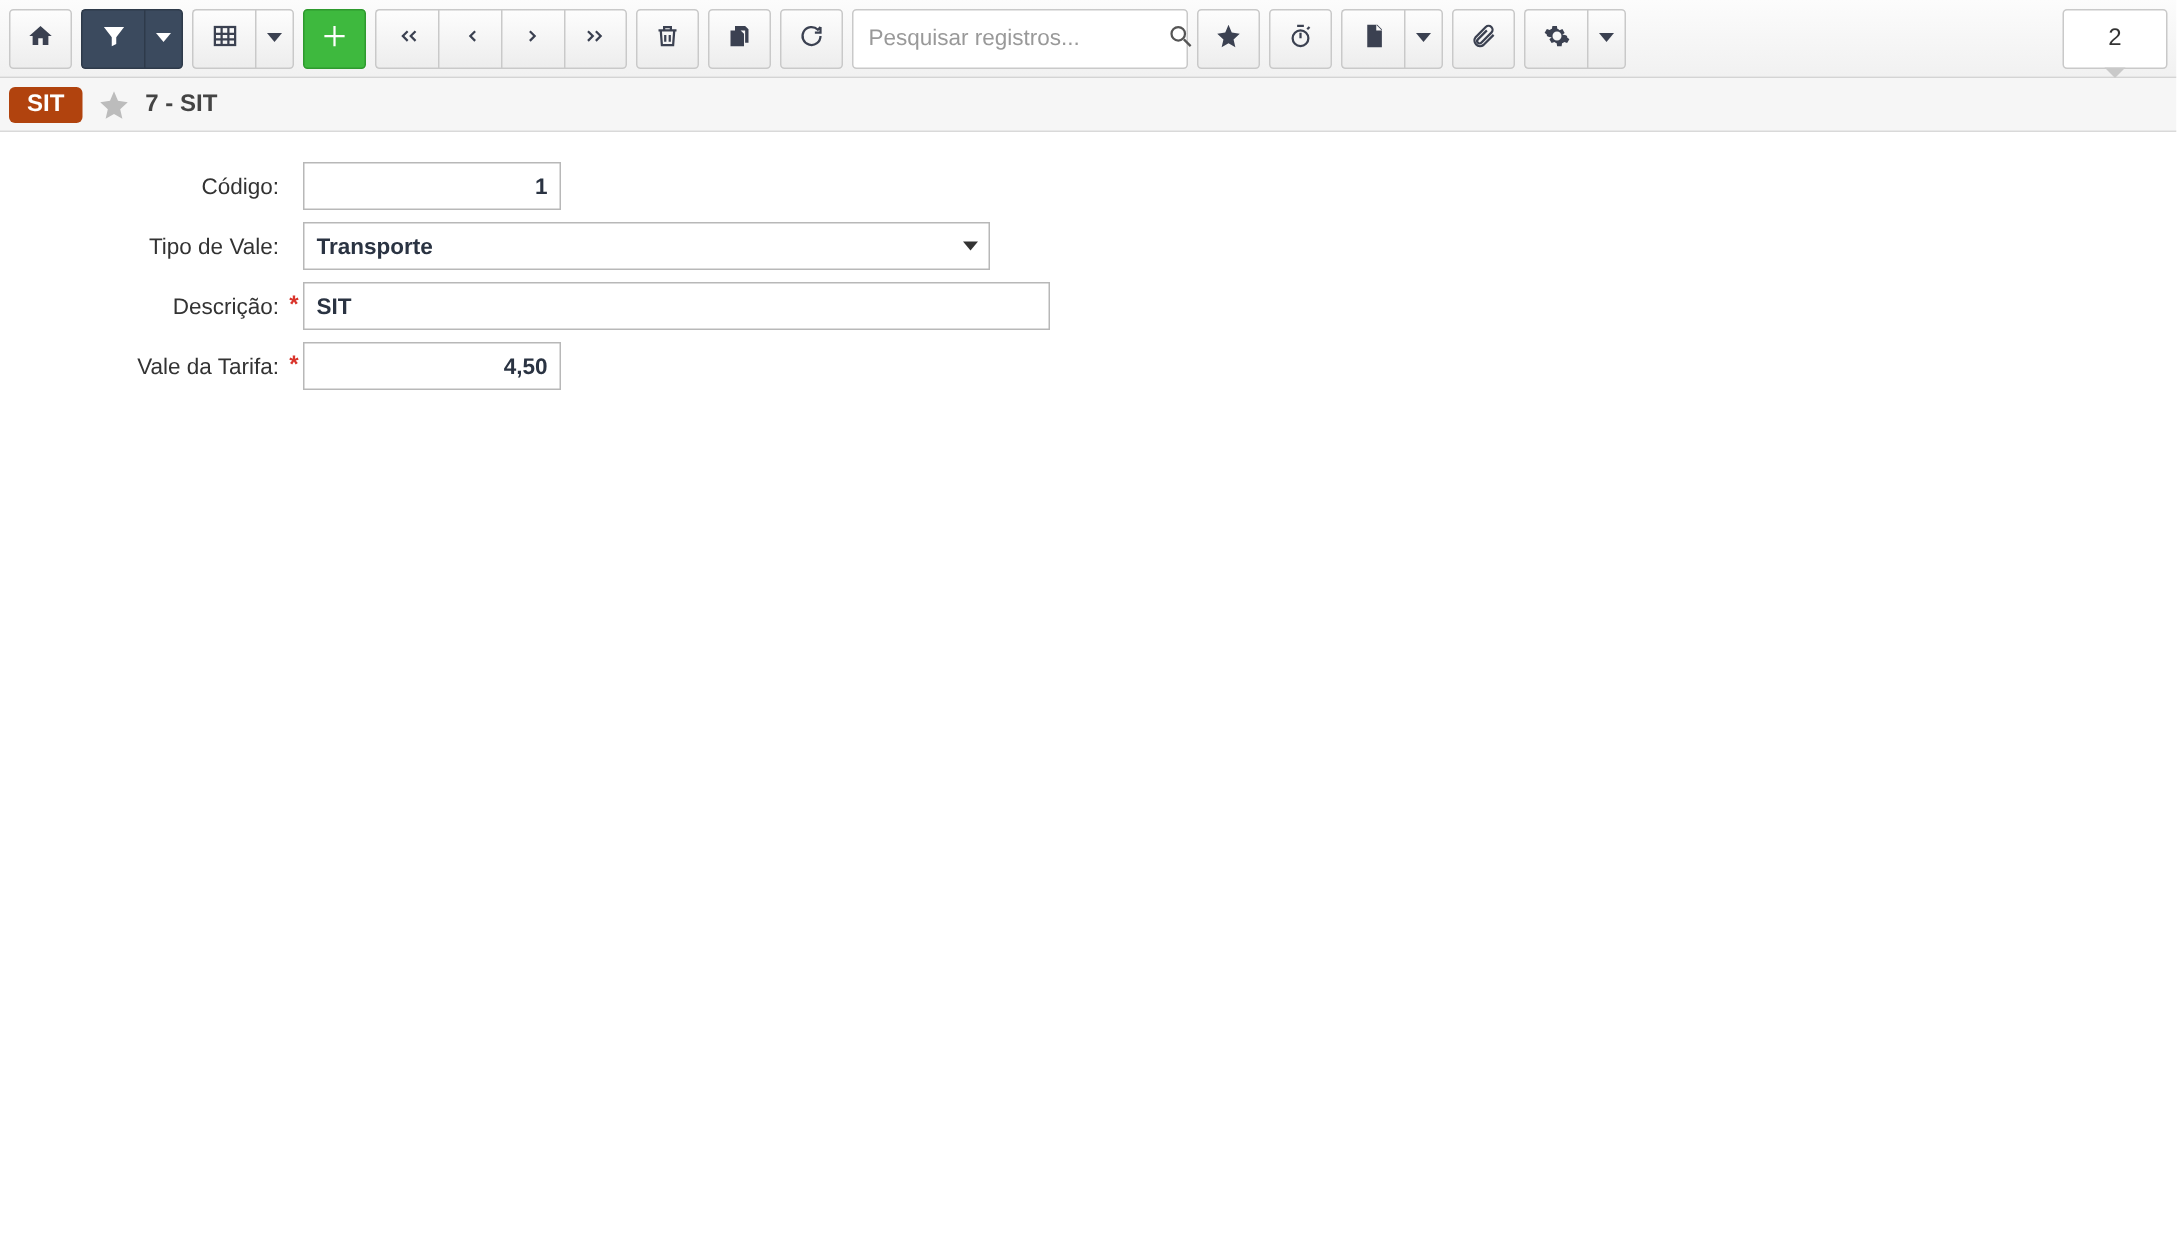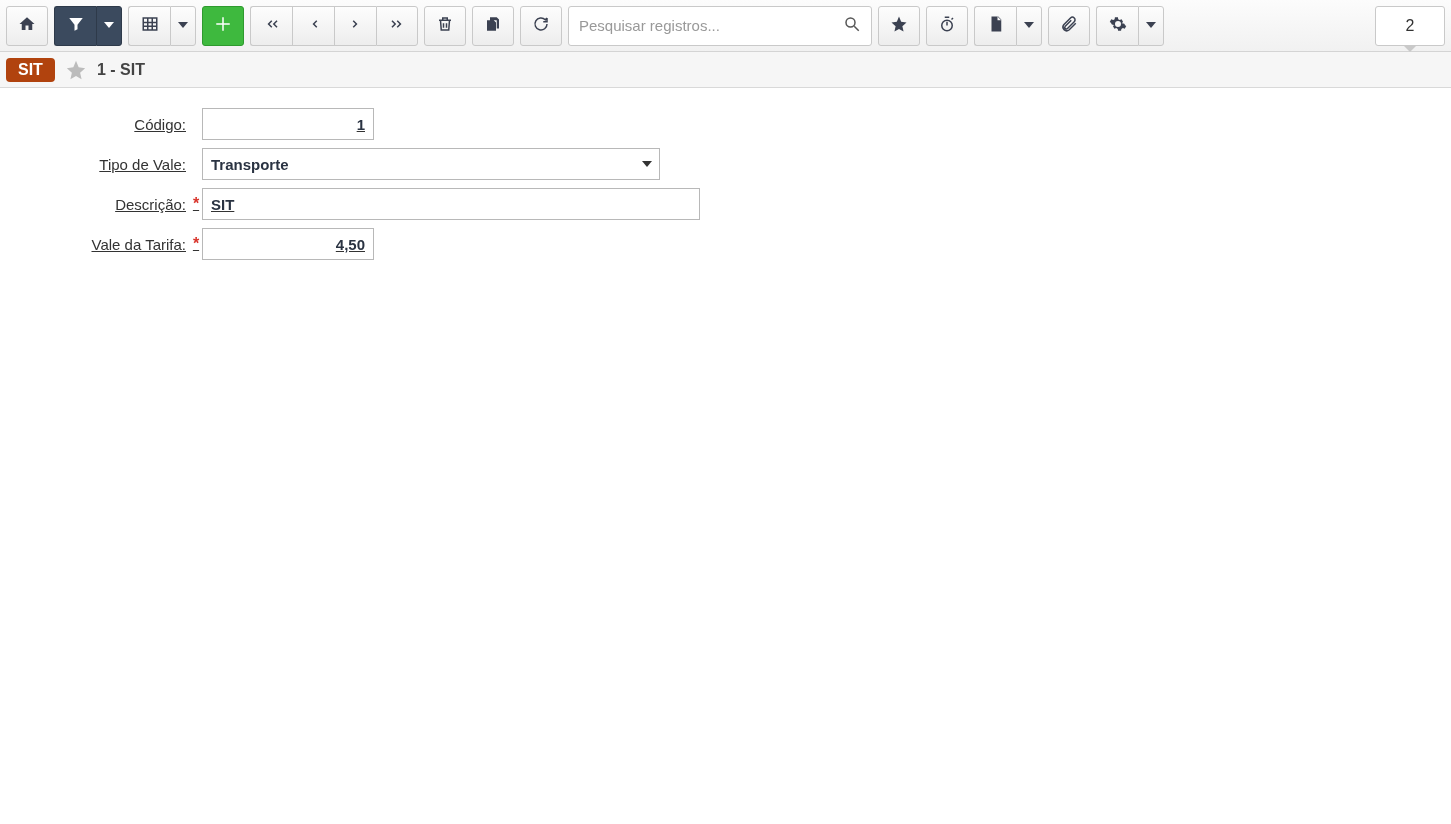--- a/index.html
+++ b/index.html
@@ -68,21 +68,21 @@
       height: 18px;
     }
     .search-box {
       display: flex;
       align-items: center;
       border: 1px solid #c9c9c9;
       border-radius: 3px;
       background: #fff;
       height: 40px;
       padding: 0 10px;
-      width: 304px;
+      width: 224px;
     }
     .search-box input {
       border: none;
       outline: none;
       flex: 1;
       font-size: 15px;
       color: #333;
       background: transparent;
     }
     .search-box input::placeholder {
@@ -150,21 +150,20 @@
       font-size: 16px;
       color: #444;
     }
     .form-area {
       padding: 20px 10px;
     }
     .form-row {
       display: flex;
       align-items: center;
       margin-bottom: 8px;
-      text-decoration: underline;
     }
     .form-label {
       width: 180px;
       text-align: right;
       font-size: 15px;
       color: #333;
       padding-right: 4px;
     }
     .req-mark {
       color: #d9342b;
@@ -402,21 +401,21 @@
   <div class="count-box">2</div>
 </div>
 
 <div class="header-bar">
   <span class="badge">SIT</span>
   <span class="star-icon">
     <svg viewBox="0 0 24 24" fill="currentColor">
         <path d="M12 2l2.9 6.9L22 10l-5.5 5 1.6 7L12 18.5 5.9 22l1.6-7L2 10l7.1-1.1z"></path>
       </svg>
   </span>
-  <span class="record-title">1 - SIT</span>
+  <span class="record-title">7 - SIT</span>
 </div>
 
 <div class="form-area">
 
   <div class="form-row">
     <label class="form-label">Código:</label>
     <span class="req-spacer"></span>
     <input class="form-input numeric bold" value="1" style="">
   </div>
 

